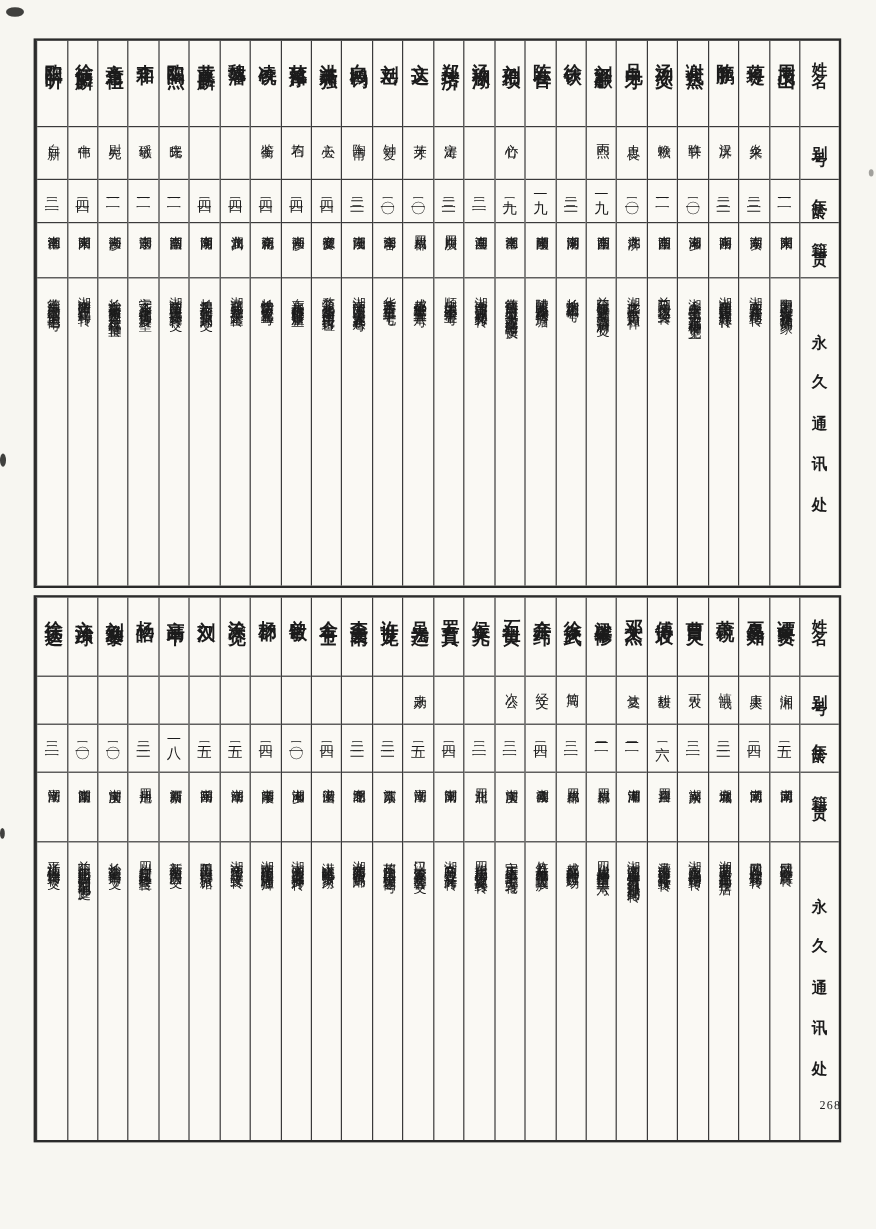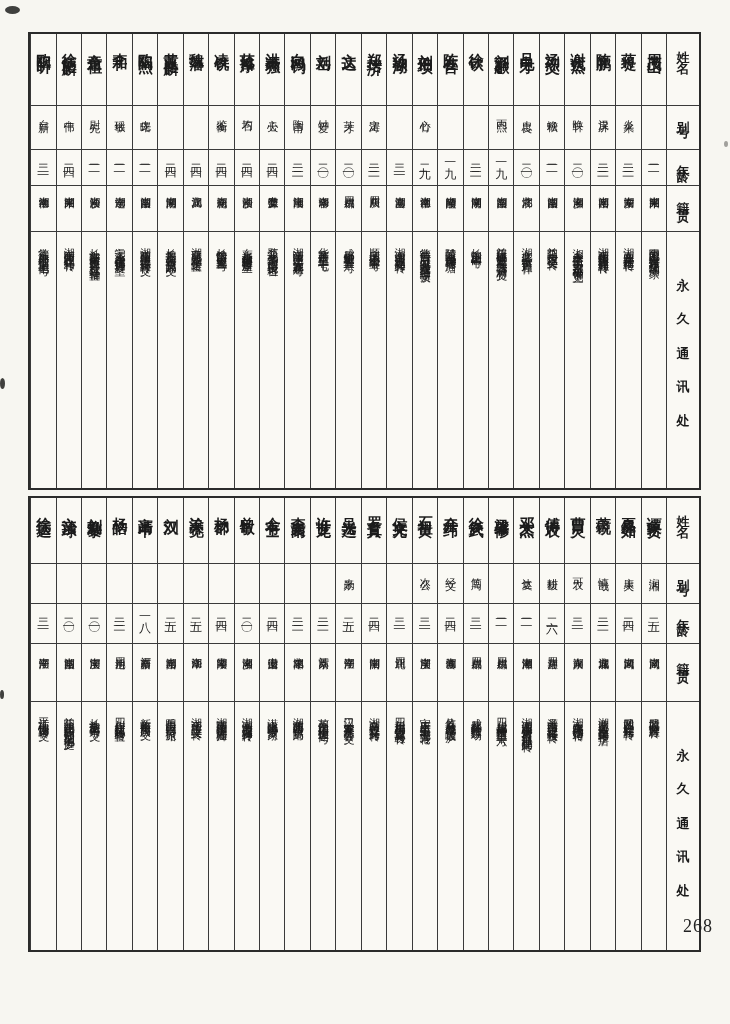--- a/index.html
+++ b/index.html
@@ -46,21 +46,21 @@
   .c-native .vtext{font-size:10.5px;letter-spacing:.5px;}
   .c-addr .vtext{font-size:11px;letter-spacing:1.5px;}
   .header-col .vtext{font-weight:bold;font-size:13px;}
   .header-col .c-name .vtext{letter-spacing:10px;font-size:13px;}
   .header-col .c-alias .vtext{letter-spacing:5px;}
   .header-col .c-age .vtext{letter-spacing:4px;}
   .header-col .c-native .vtext{letter-spacing:8px;padding-top:4px;}
   .header-col .c-addr .vtext{letter-spacing:34px;padding-top:28px;}
   .page-number{
     position:absolute;left:683px;top:916px;
-    font-size:18px;letter-spacing:1px;color:#222;
+    font-size:10px;letter-spacing:1px;color:#222;
   }
   .speck{position:absolute;background:#20201e;border-radius:50%;opacity:.85;}
   .speck.s1{left:5px;top:6px;width:15px;height:8px;}
   .speck.s2{left:0;top:378px;width:5px;height:11px;}
   .speck.s3{left:0;top:690px;width:4px;height:9px;}
   .speck.s4{left:724px;top:141px;width:4px;height:6px;opacity:.4;}
 </style>
 </head>
 <body>
 

